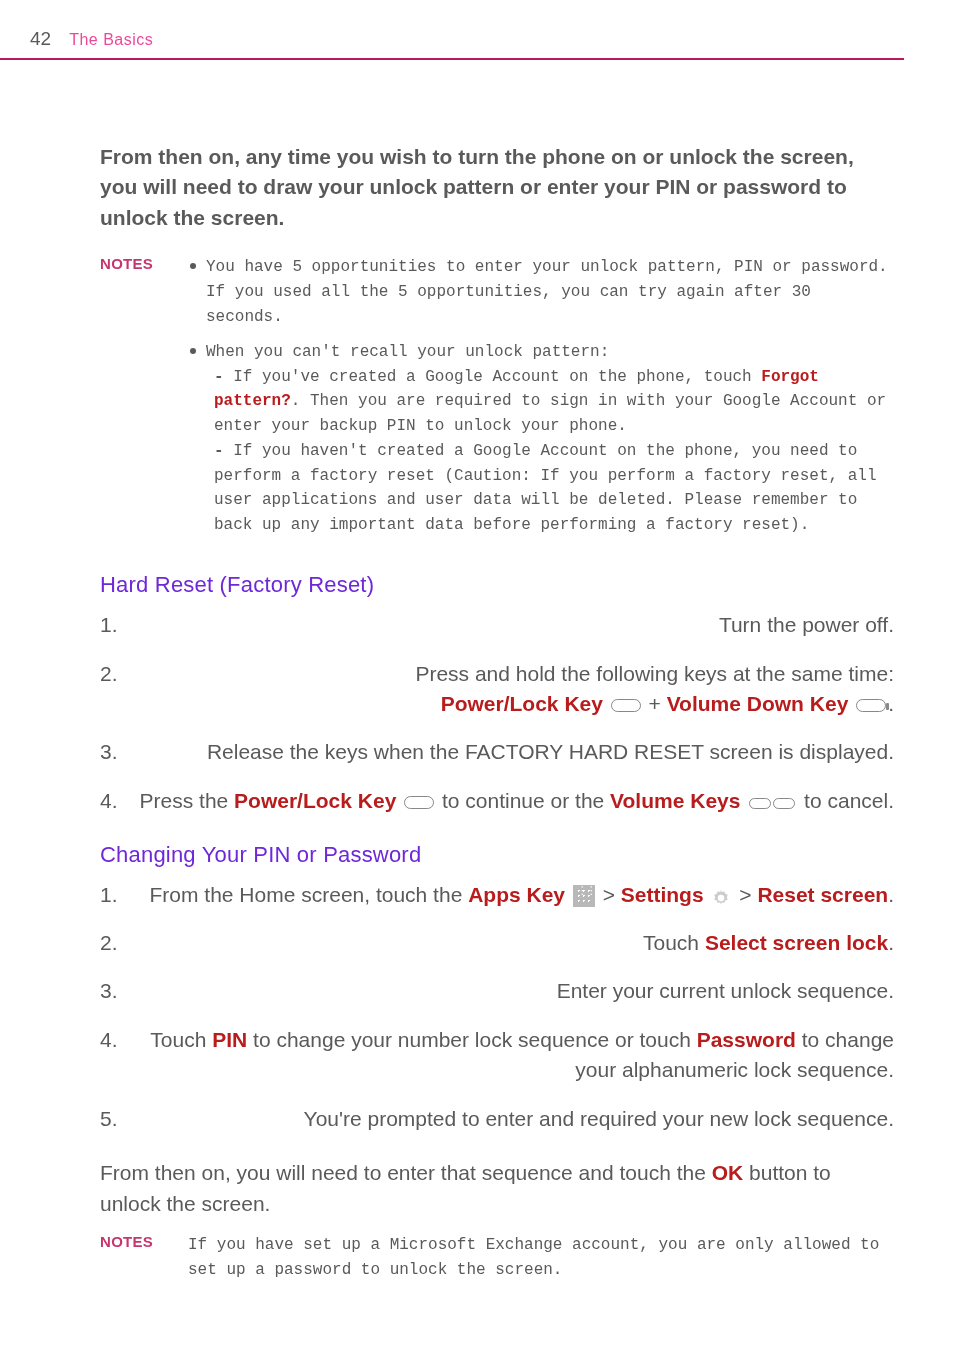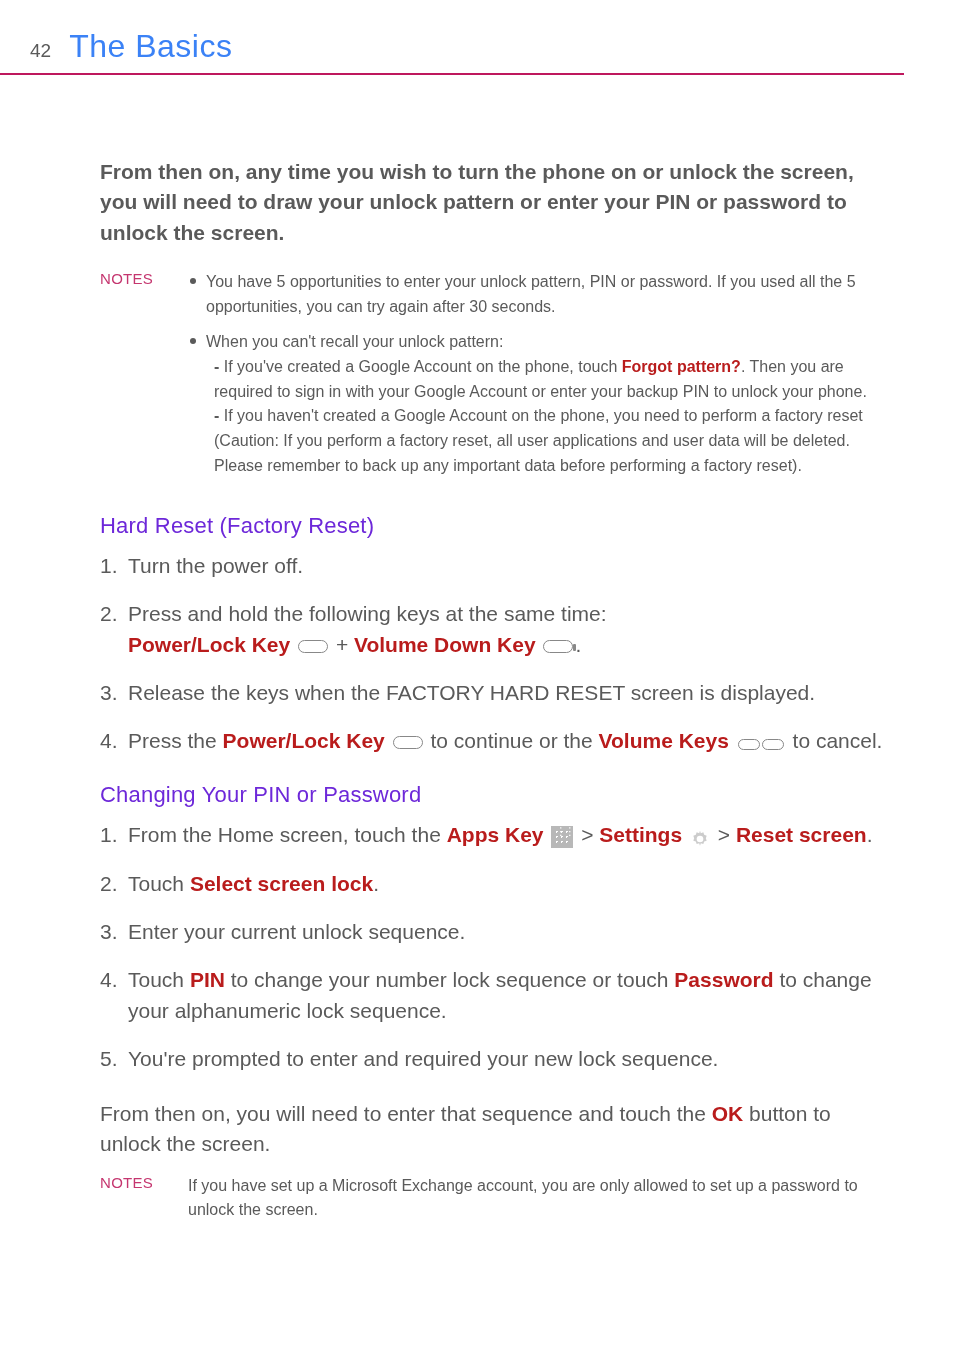--- a/index.html
+++ b/index.html
@@ -22,51 +22,52 @@
       border-bottom: 2px solid #be185d;
       margin: 0 50px 0 0;
     }
     .page-num {
       font-size: 19px;
       font-weight: normal;
       color: #5a5a5a;
       margin-right: 18px;
     }
     .header-title {
-      font-size: 32px;
+      font-size: 16px;
       font-weight: normal;
-      color: #3b82f6;
+      color: #ec4899;
       letter-spacing: 0.5px;
     }
     .content {
       padding: 0 60px 0 100px;
     }
     .intro-para {
       font-size: 21px;
       line-height: 1.45;
       color: #5a5a5a;
       margin-top: 82px;
       font-weight: 700;
     }
     .notes-block {
       display: flex;
       margin-top: 22px;
     }
     .notes-label {
       color: #c5366f;
       font-size: 15px;
-      font-weight: normal;
+      font-weight: bold;
       flex-shrink: 0;
       width: 88px;
       letter-spacing: 0.3px;
     }
     .notes-content {
       font-size: 16px;
       line-height: 1.55;
       color: #5a5a5a;
+      font-family: Liberation Mono, monospace;
     }
     .bullet-item {
       position: relative;
       padding-left: 18px;
       margin-bottom: 10px;
     }
     .bullet-item::before {
       content: "";
       position: absolute;
       left: 2px;
@@ -100,20 +101,21 @@
     }
     .numbered-list li {
       counter-increment: item;
       font-size: 21px;
       line-height: 1.45;
       color: #5a5a5a;
       position: relative;
       padding-left: 28px;
       margin-bottom: 18px;
       font-weight: 300;
+      text-align: right;
     }
     .numbered-list li::before {
       content: counter(item) ".";
       position: absolute;
       left: 0;
       top: 0;
     }
     .icon-pill {
       display: inline-block;
       width: 30px;

